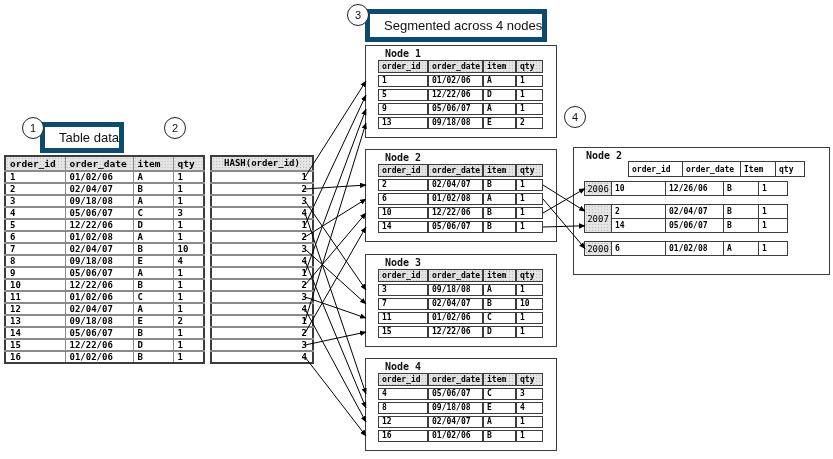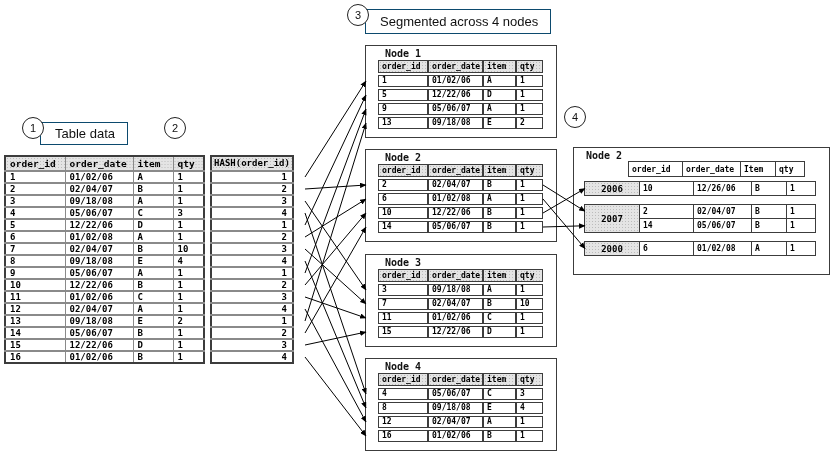--- a/index.html
+++ b/index.html
@@ -3,38 +3,38 @@
 <meta charset="utf-8">
 <style>
   html,body{margin:0;padding:0;background:#fff;}
   .canvas{position:relative;width:833px;height:459px;background:var(--background,#fff);
           font-family:"Liberation Sans", sans-serif;overflow:hidden;}
 
   
   .callout-circle{position:absolute;width:20px;height:20px;border:1px solid #222;border-radius:50%;
       background:#fff;z-index:4;display:flex;align-items:center;justify-content:center;
       font-size:11px;color:#111;}
-  .callout-box{position:absolute;border:1px solid #0c4a6e;background:#fff;z-index:3;
-      display:flex;align-items:center;padding:0 12px 0 14px;font-size:13px;color:#111;white-space:nowrap;}
+  .callout-box{position:absolute;border:5px solid #0c4a6e;background:#fff;z-index:3;
+      display:flex;align-items:center;padding:0 0 0 14px;font-size:13px;color:#111;white-space:nowrap;}
 
   
   table.grid{position:absolute;border-collapse:collapse;background:#fff;
       font-family:"DejaVu Sans Mono","Liberation Mono",monospace;table-layout:fixed;}
   table.grid{border:2px solid var(--border-dark,#3c3c3c);}
   table.grid th{border:1px solid var(--border-mid,#8a8a8a);height:13px;line-height:13px;
       font-size:9.5px;font-weight:bold;text-align:left;padding:0 0 0 4px;white-space:nowrap;overflow:hidden;}
   table.grid td{border:1px solid var(--border-mid,#8a8a8a);border-top-width:2px;height:10px;line-height:10px;
       font-size:9px;font-weight:bold;text-align:left;padding:0 0 0 4px;white-space:nowrap;overflow:hidden;}
   .stipple{background-color:var(--header-bg,#e4e4e4);
       background-image:radial-gradient(var(--header-dot,#bcbcbc) 0.8px, transparent 0.9px);
       background-size:3px 3px;}
   table.maintable{left:4px;top:155px;width:199px;}
   table.maintable col:nth-child(1){width:60px;} table.maintable col:nth-child(2){width:68px;}
   table.maintable col:nth-child(3){width:40px;} table.maintable col:nth-child(4){width:31px;}
-  table.hashtable{left:210px;top:155px;width:84px;}
+  table.hashtable{left:210px;top:155px;width:104px;}
   table.hashtable th{text-align:center;padding:0;font-size:9px;}
   table.hashtable td{text-align:right;padding:0 5px 0 0;}
 
   
   .nodebox{position:absolute;left:365px;width:190px;height:91px;border:1px solid var(--border-dark,#3c3c3c);
       background:#fff;z-index:2;}
   .nb1{top:45px;} .nb2{top:149px;} .nb3{top:254px;} .nb4{top:358px;}
   .nodetitle{position:absolute;left:19px;top:2px;font-family:"DejaVu Sans Mono","Liberation Mono",monospace;
       font-size:10px;font-weight:bold;color:#111;white-space:nowrap;}
   table.ntable{position:absolute;left:12px;top:12px;border-collapse:separate;border-spacing:0 2px;
@@ -52,22 +52,22 @@
   .pbox .nodetitle{left:12px;}
   .pcontent{position:absolute;left:10px;top:13px;font-family:"DejaVu Sans Mono","Liberation Mono",monospace;}
   .pheader{display:flex;margin-left:44px;}
   .pcell{box-sizing:border-box;border:1px solid var(--border-dark,#3c3c3c);font-size:8px;font-weight:bold;
       padding:0 0 0 3px;white-space:nowrap;overflow:hidden;background:#fff;}
   .pheader .pcell{height:16px;line-height:15px;}
   .pcell + .pcell{margin-left:-1px;}
   .pc0{width:55px;} .pc1{width:59px;} .pc2{width:36px;} .pc3{width:30px;}
   .pgroup{display:flex;align-items:stretch;margin-top:8px;}
   #pgroups .pgroup:first-child{margin-top:4px;}
-  .yearbox{box-sizing:border-box;width:56px;border:1px solid var(--border-dark,#3c3c3c);
-      display:flex;align-items:center;justify-content:center;font-size:9px;font-weight:bold;}
+  .yearbox{box-sizing:border-box;width:28px;border:1px solid var(--border-dark,#3c3c3c);
+      display:flex;align-items:center;justify-content:center;font-size:9px;font-weight:normal;}
   .prows{display:flex;flex-direction:column;margin-left:-1px;}
   .prow{display:flex;}
   .prow + .prow{margin-top:-1px;}
   .prow .pcell{height:15px;line-height:14px;}
 
   
   #arrows{position:absolute;left:0;top:0;z-index:5;pointer-events:none;}
 </style>
 </head>
 <body>

